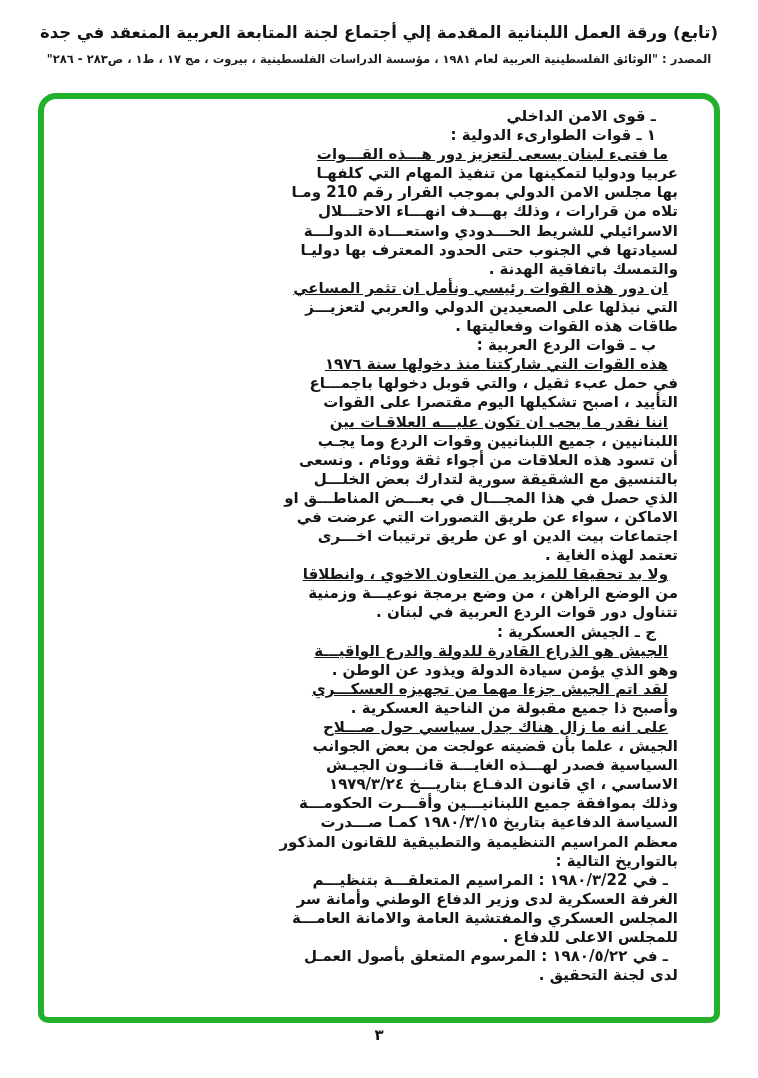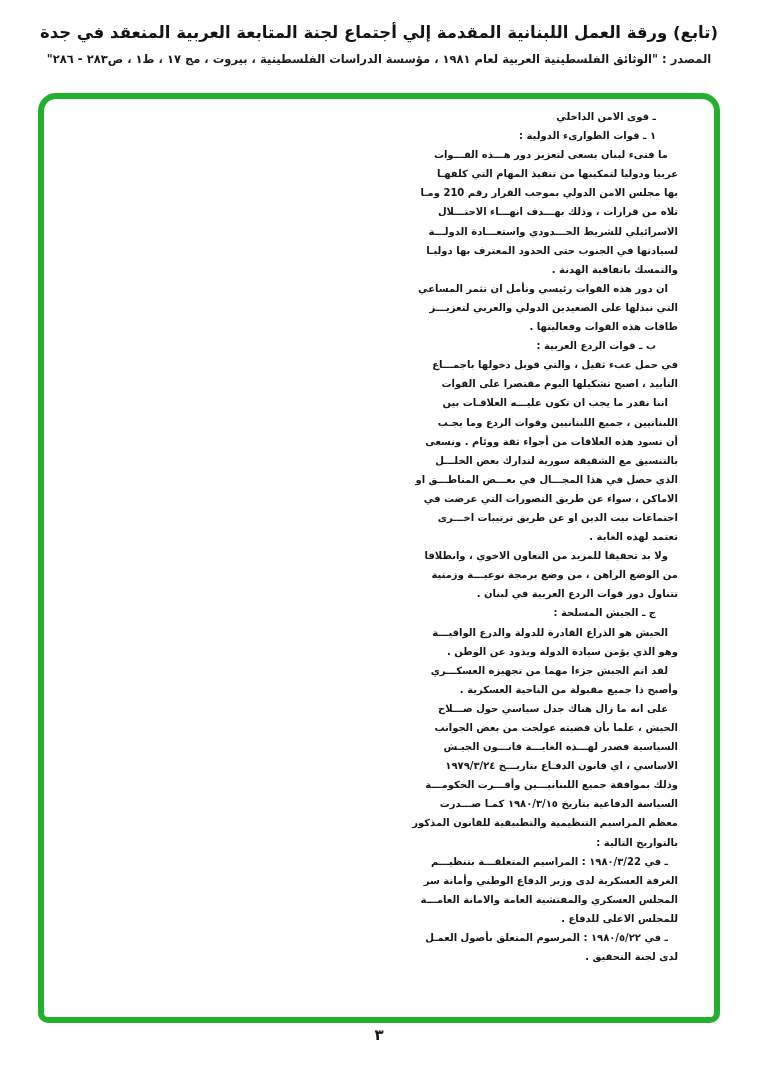--- a/index.html
+++ b/index.html
@@ -46,29 +46,29 @@
     border-radius: 18px 18px 10px 10px;
     background: #ffffff;
   }
   .doc-body {
     position: absolute;
     top: 8px;
     right: 36px;
     left: 26px;
     direction: rtl;
     text-align: right;
-    font-size: 10px;
+    font-size: 15px;
     font-weight: 700;
     line-height: 19.1px;
     color: #161616;
     white-space: nowrap;
   }
   .doc-body .line { min-height: 19.1px; }
   .doc-body .line.h { margin-right: 22px; }   
-  .doc-body .line.p { margin-right: 10px; }   
+  .doc-body .line.p { margin-right: 10px; text-decoration: underline; }   
   .doc-body .line.l { margin-right: 10px; }   
   .page-number {
     position: absolute;
     top: 1026px;
     left: 0;
     width: 758px;
     text-align: center;
     font-size: 15px;
     font-weight: 700;
     direction: rtl;
@@ -92,34 +92,35 @@
         <div class="line">عربيا ودوليا لتمكينها من تنفيذ المهام التي كلفهـا</div>
         <div class="line">بها مجلس الامن الدولي بموجب القرار رقم 210 ومـا</div>
         <div class="line">تلاه من قرارات ، وذلك بهـــدف انهـــاء الاحتـــلال</div>
         <div class="line">الاسرائيلي للشريط الحـــدودي واستعـــادة الدولـــة</div>
         <div class="line">لسيادتها في الجنوب حتى الحدود المعترف بها دوليـا</div>
         <div class="line">والتمسك باتفاقية الهدنة .</div>
         <div class="line p">ان دور هذه القوات رئيسي ونأمل ان تثمر المساعي</div>
         <div class="line">التي نبذلها على الصعيدين الدولي والعربي لتعزيـــز</div>
         <div class="line">طاقات هذه القوات وفعاليتها .</div>
         <div class="line h">ب ـ قوات الردع العربية :</div>
+        <div class="line p">هذه القوات التي شاركتنا منذ دخولها سنة ١٩٧٦</div>
         <div class="line">في حمل عبء ثقيل ، والتي قوبل دخولها باجمـــاع</div>
         <div class="line">التأييد ، اصبح تشكيلها اليوم مقتصرا على القوات</div>
         <div class="line p">اننا نقدر ما يجب ان تكون عليـــه العلاقـات بين</div>
         <div class="line">اللبنانيين ، جميع اللبنانيين وقوات الردع وما يجـب</div>
         <div class="line">أن تسود هذه العلاقات من أجواء ثقة ووئام . ونسعى</div>
         <div class="line">بالتنسيق مع الشقيقة سورية لتدارك بعض الخلـــل</div>
         <div class="line">الذي حصل في هذا المجـــال في بعـــض المناطـــق او</div>
         <div class="line">الاماكن ، سواء عن طريق التصورات التي عرضت في</div>
         <div class="line">اجتماعات بيت الدين او عن طريق ترتيبات اخـــرى</div>
         <div class="line">تعتمد لهذه الغاية .</div>
         <div class="line p">ولا بد تحقيقا للمزيد من التعاون الاخوي ، وانطلاقا</div>
         <div class="line">من الوضع الراهن ، من وضع برمجة نوعيـــة وزمنية</div>
         <div class="line">تتناول دور قوات الردع العربية في لبنان .</div>
-        <div class="line h">ج ـ الجيش المسلحة :</div>
+        <div class="line h">ج ـ الجيش العسكرية :</div>
         <div class="line p">الجيش هو الذراع القادرة للدولة والدرع الواقيـــة</div>
         <div class="line">وهو الذي يؤمن سيادة الدولة ويذود عن الوطن .</div>
         <div class="line p">لقد اتم الجيش جزءا مهما من تجهيزه العسكـــري</div>
         <div class="line">وأصبح ذا جميع مقبولة من الناحية العسكرية .</div>
         <div class="line p">على انه ما زال هناك جدل سياسي حول صـــلاح</div>
         <div class="line">الجيش ، علما بأن قضيته عولجت من بعض الجوانب</div>
         <div class="line">السياسية فصدر لهـــذه الغايـــة قانـــون الجيـش</div>
         <div class="line">الاساسي ، اي قانون الدفـاع بتاريـــخ ١٩٧٩/٣/٢٤</div>
         <div class="line">وذلك بموافقة جميع اللبنانيـــين وأقـــرت الحكومـــة</div>
         <div class="line">السياسة الدفاعية بتاريخ ١٩٨٠/٣/١٥ كمـا صـــدرت</div>

